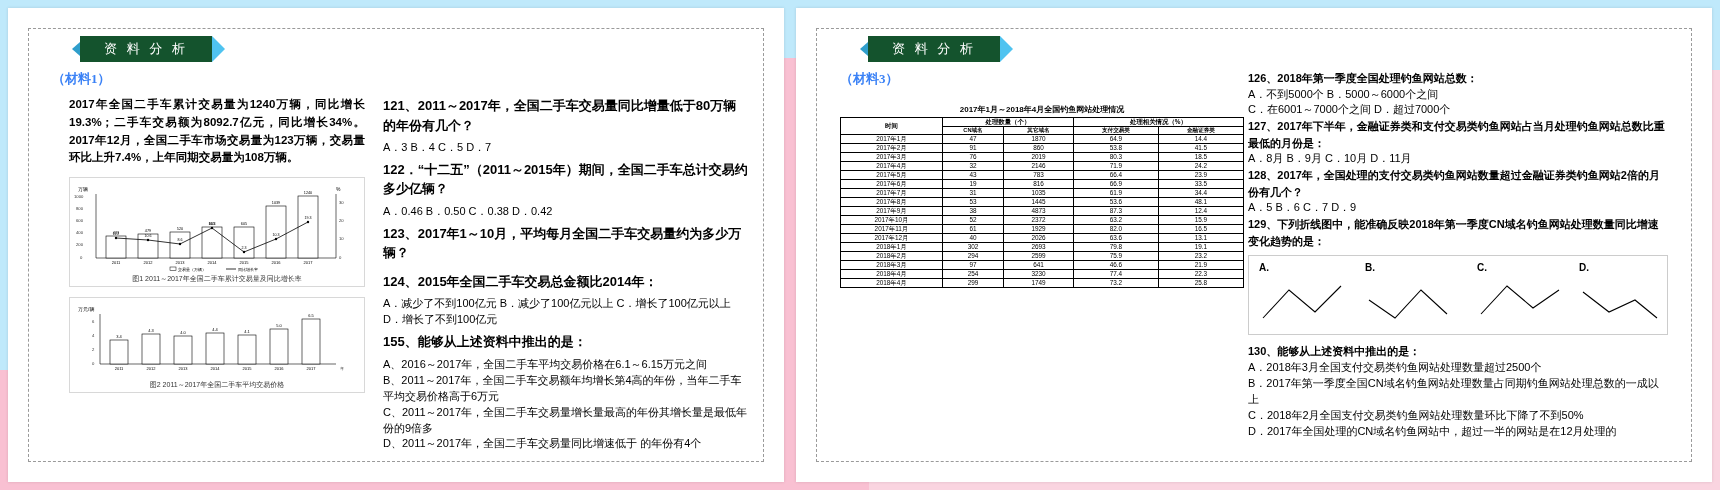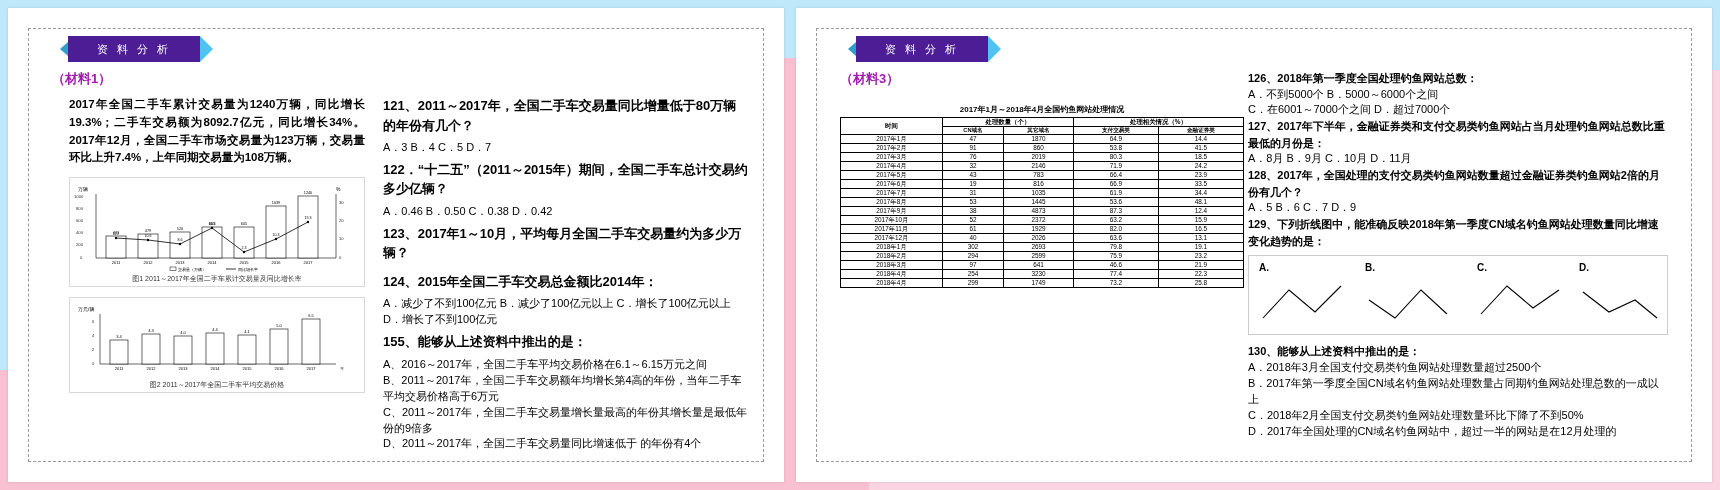--- a/index.html
+++ b/index.html
@@ -27,36 +27,36 @@
   }
   #slide-1{left:8px;width:776px;}
   #slide-2{left:796px;width:916px;}
   .dash{
     position:absolute;inset:20px 20px 20px 20px;
     border:1px dashed #9a9a9a;
   }
 
   
   .ribbon{
-    position:absolute;left:60px;top:28px;height:26px;width:132px;
-    background:#4c1d95;color:#fff;font-size:11px;letter-spacing:3px;
+    position:absolute;left:72px;top:28px;height:26px;width:132px;
+    background:#14532d;color:#fff;font-size:13px;letter-spacing:3px;
     display:flex;align-items:center;justify-content:center;
   }
   .ribbon:after{
     content:"";position:absolute;right:-13px;top:0;border-left:13px solid #4fc3f0;
     border-top:13px solid transparent;border-bottom:13px solid transparent;
   }
   .ribbon:before{
     content:"";position:absolute;left:-8px;top:6px;width:0;height:0;
     border-right:8px solid #2f9ecb;border-top:7px solid transparent;border-bottom:7px solid transparent;
   }
 
   
   .s1-wrap{position:absolute;left:44px;top:62px;right:36px;bottom:30px;}
-  .mat-label{font-size:13px;color:#a21caf;margin-bottom:8px;font-weight:bold;}
+  .mat-label{font-size:13px;color:#3b82f6;margin-bottom:8px;font-weight:bold;font-family:Liberation Serif, serif;}
   .s1-cols{display:flex;gap:18px;padding-left:17px;}
   .s1-left{width:300px;}
   .s1-right{width:372px;}
   .para{
     font-size:11.5px;line-height:1.55;color:#000;font-weight:bold;text-align:justify;
   }
   .q{font-size:13px;line-height:1.5;color:#000;margin-bottom:5px;}
   .q b{font-weight:bold;}
   .opt{font-size:11px;line-height:1.45;color:#000;}
 

